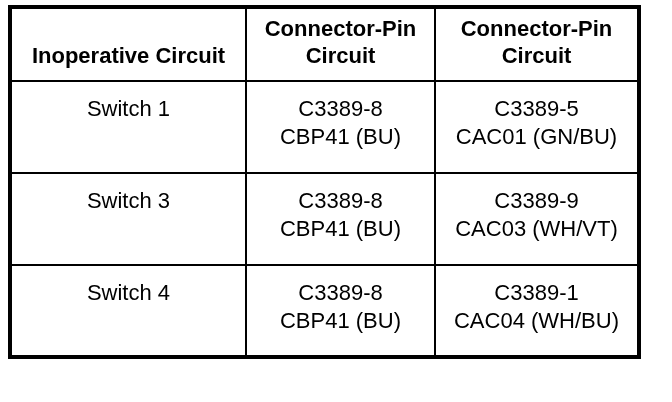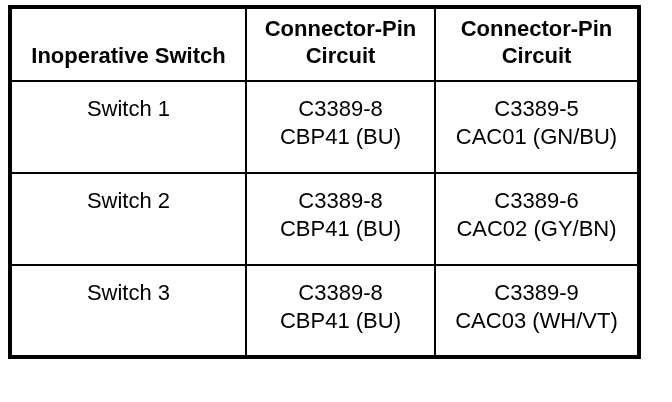--- a/index.html
+++ b/index.html
@@ -54,44 +54,44 @@
 
 <div class="page">
   <table class="pin-table">
     <colgroup>
       <col class="c1">
       <col class="c2">
       <col class="c3">
     </colgroup>
     <thead>
       <tr>
-        <th>Inoperative Switch</th>
+        <th>Inoperative Circuit</th>
         <th>Connector-Pin
 Circuit</th>
         <th>Connector-Pin
 Circuit</th>
       </tr>
     </thead>
     <tbody>
       <tr>
         <td>Switch 1</td>
         <td>C3389-8
 CBP41 (BU)</td>
         <td>C3389-5
 CAC01 (GN/BU)</td>
       </tr>
       <tr>
-        <td>Switch 2</td>
-        <td>C3389-8
-CBP41 (BU)</td>
-        <td>C3389-6
-CAC02 (GY/BN)</td>
-      </tr>
-      <tr>
         <td>Switch 3</td>
         <td>C3389-8
 CBP41 (BU)</td>
         <td>C3389-9
 CAC03 (WH/VT)</td>
       </tr>
+      <tr>
+        <td>Switch 4</td>
+        <td>C3389-8
+CBP41 (BU)</td>
+        <td>C3389-1
+CAC04 (WH/BU)</td>
+      </tr>
     </tbody>
   </table>
 </div>
 
 </body></html>

